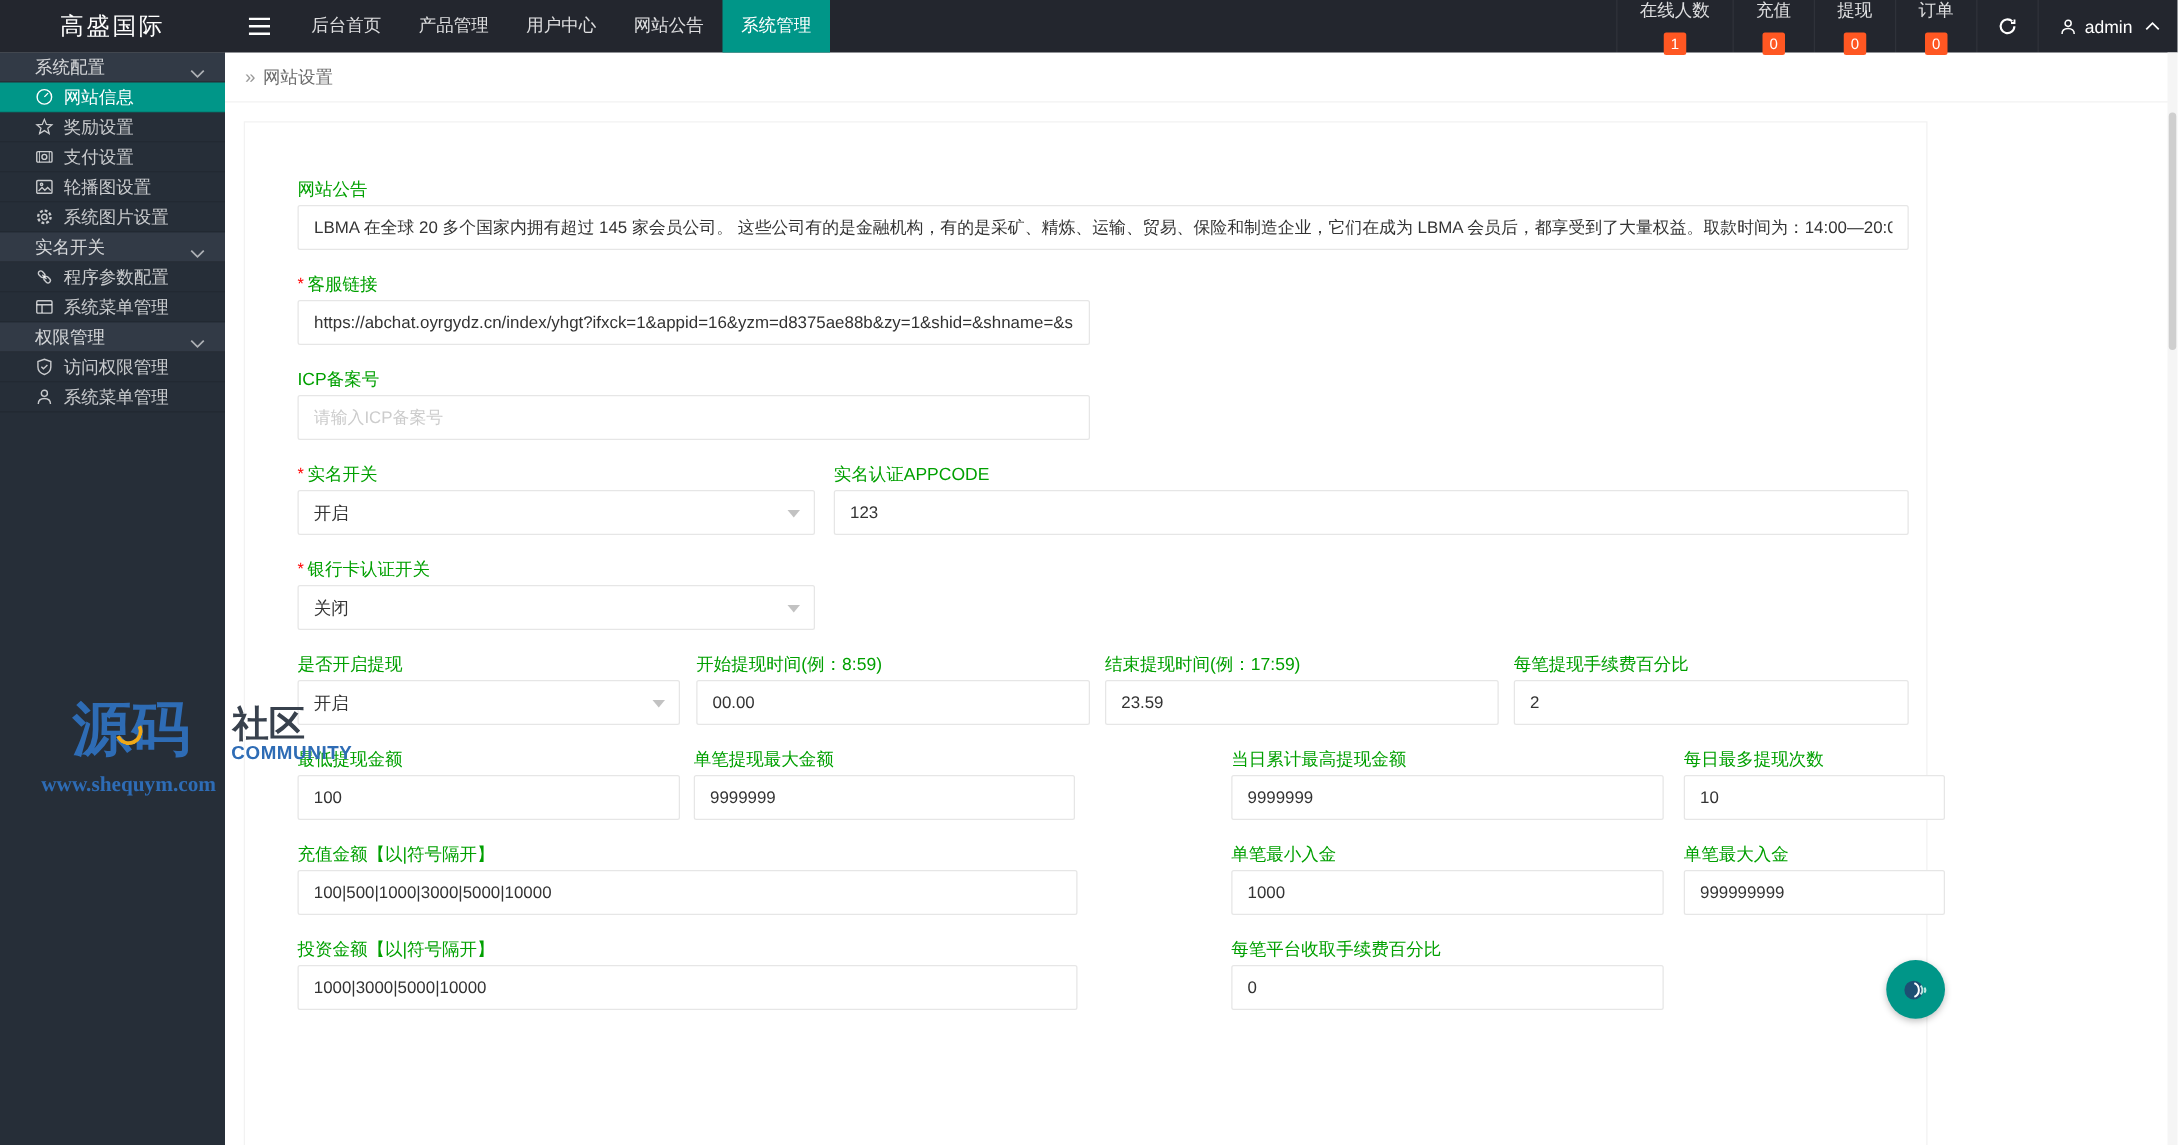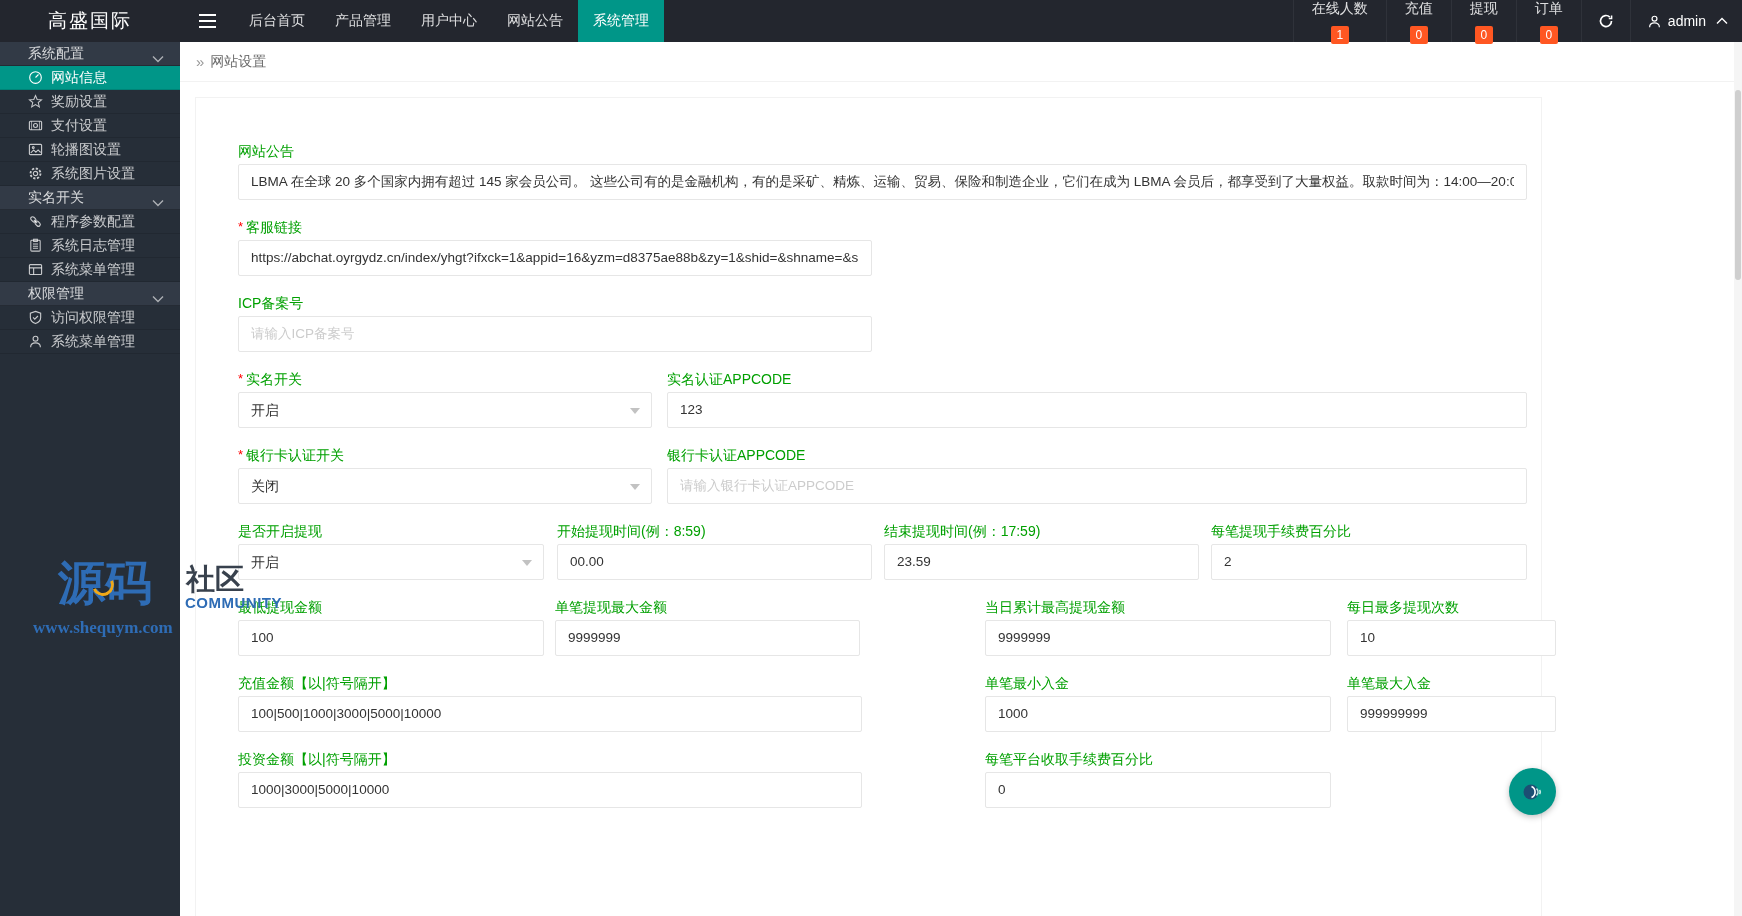--- a/index.html
+++ b/index.html
@@ -205,30 +205,20 @@
             <rect x="1.6" y="6" width="6.2" height="4" rx="2"></rect>
             <rect x="8.2" y="6" width="6.2" height="4" rx="2"></rect>
             <path d="M5.5 8 h5"></path>
           </g>
         </svg>
       </span>
     <span>程序参数配置</span>
   </div>
   <div class="side-row side-item">
     <span class="s-icon">
-        <svg width="15" height="15" viewBox="0 0 16 16" fill="none" stroke="currentColor" stroke-width="1.1">
-          <rect x="3" y="2.5" width="10" height="11.5" rx="1"></rect>
-          <rect x="6" y="1.3" width="4" height="2.4"></rect>
-          <path d="M5.3 6.5h5.4 M5.3 8.7h5.4 M5.3 10.9h5.4"></path>
-        </svg>
-      </span>
-    <span>系统日志管理</span>
-  </div>
-  <div class="side-row side-item">
-    <span class="s-icon">
         <svg width="15" height="15" viewBox="0 0 16 16" fill="none" stroke="currentColor" stroke-width="1.2">
           <rect x="1.5" y="2.8" width="13" height="10.5" rx="1"></rect>
           <path d="M1.5 6.2h13 M6 6.2v7.1"></path>
         </svg>
       </span>
     <span>系统菜单管理</span>
   </div>
   <div class="side-row side-group">
     <span>权限管理</span>
     <span class="chev">
@@ -302,24 +292,20 @@
       <div class="field" style="left:429px;width:860px">
         <div class="flabel"><span>实名认证APPCODE</span></div>
         <input class="finput" value="123" style="">
       </div>
     </div>
 
     <div class="frow">
       <div class="field" style="left:0;width:414px">
         <div class="flabel"><span class="req">*</span><span>银行卡认证开关</span></div>
         <div class="fselect"><span>关闭</span><i class="sel-arrow"></i></div>
-      </div>
-      <div class="field" style="left:429px;width:860px">
-        <div class="flabel"><span>银行卡认证APPCODE</span></div>
-        <input class="finput" placeholder="请输入银行卡认证APPCODE" style="">
       </div>
     </div>
 
     <div class="frow">
       <div class="field" style="left:0;width:306px">
         <div class="flabel"><span>是否开启提现</span></div>
         <div class="fselect"><span>开启</span><i class="sel-arrow"></i></div>
       </div>
       <div class="field" style="left:319px;width:315px">
         <div class="flabel"><span>开始提现时间(例：8:59)</span></div>

